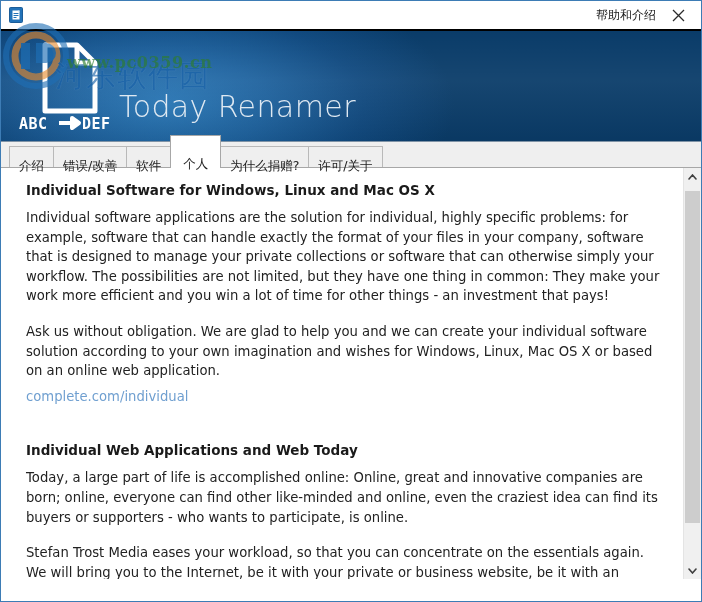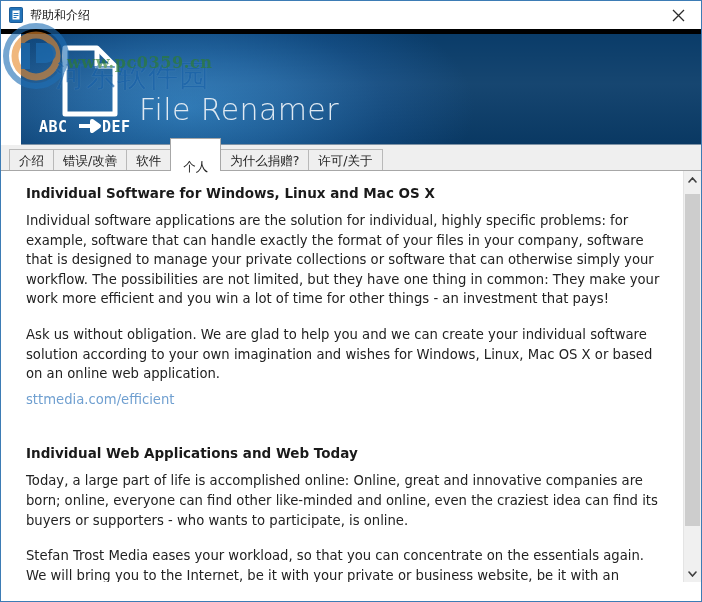--- a/index.html
+++ b/index.html
@@ -23,24 +23,25 @@
     border: 1px solid #3d7cb5;
     background: #ffffff;
     overflow: hidden;
   }
 
   
   #titlebar {
     position: relative;
     height: 28px;
     background: #ffffff;
-    border-bottom: 5px solid #000000;
+    border-bottom: 2px solid #000000;
     display: flex;
     align-items: center;
     z-index: 5;
+    text-align: right;
   }
   #title-icon {
     width: 16px;
     height: 16px;
     margin-left: 7px;
     margin-right: 6px;
     flex: 0 0 auto;
     position: relative;
   }
   #title-icon svg { display: block; }
@@ -73,21 +74,20 @@
       linear-gradient(to bottom,
         rgba(255,255,255,0.00) 0%,
         rgba(255,255,255,0.05) 45%,
         rgba(0,0,0,0.06) 100%),
       radial-gradient(ellipse 320px 150px at 165px 74px,
         #2b79b8 0%,
         #1f639f 32%,
         #114a80 62%,
         #0a3c69 90%);
     border-bottom: 1px solid #7f93a6;
-    margin-left: 20px;
   }
   #header-logo {
     position: absolute;
     left: 14px;
     top: 10px;
     width: 110px;
     height: 94px;
   }
   #header-logo svg { display: block; }
   #header-title {
@@ -155,21 +155,21 @@
     border-bottom: 1px solid #a7a7a7;
     display: flex;
     align-items: flex-end;
     padding-left: 8px;
     box-sizing: border-box;
     z-index: 4;
   }
   .tab {
     height: 21px;
     line-height: 21px;
-    padding: 0 9px;
+    padding: 8px 9px;
     font-size: 12.5px;
     color: #1d1d1d;
     background: #efefef;
     border: 1px solid #b9b9b9;
     border-bottom: none;
     margin-right: -1px;
     box-sizing: border-box;
     white-space: nowrap;
     cursor: default;
     font-family: "DejaVu Sans", "Liberation Sans", sans-serif;
@@ -288,21 +288,21 @@
   <div id="header">
     <span id="header-logo">
       <svg width="110" height="94" viewBox="0 0 110 94">
         <path d="M30 4 h32 l18 18 v48 h-50 z" fill="none" stroke="#ffffff" stroke-width="5" stroke-linejoin="round"></path>
         <path d="M62 4 v18 h18" fill="none" stroke="#ffffff" stroke-width="5" stroke-linejoin="round"></path>
         <text x="4" y="88" font-family="DejaVu Sans Mono, Liberation Mono, monospace" font-size="15" font-weight="bold" fill="#ffffff" letter-spacing="0.5">ABC</text>
         <path d="M44 82 h16 M57 77 l7 5 l-7 5 z" stroke="#ffffff" stroke-width="4" fill="#ffffff" stroke-linejoin="round"></path>
         <text x="67" y="88" font-family="DejaVu Sans Mono, Liberation Mono, monospace" font-size="15" font-weight="bold" fill="#ffffff" letter-spacing="0.5">DEF</text>
       </svg>
     </span>
-    <div id="header-title">File Renamer</div>
+    <div id="header-title">Today Renamer</div>
   </div>
 
   <div id="watermark">
     <span id="wm-circle">
       <svg width="66" height="66" viewBox="0 0 66 66">
         <circle cx="33" cy="33" r="30" fill="none" stroke="#1e6fb5" stroke-width="6" opacity="0.85"></circle>
         <circle cx="33" cy="33" r="21" fill="none" stroke="#e8892b" stroke-width="7" opacity="0.85"></circle>
         <path d="M18 20 h9 v26 h-9z" fill="#1e6fb5" opacity="0.9"></path>
         <path d="M33 20 h10 a10 10 0 0 1 0 20 h-10z" fill="#1e6fb5" opacity="0.9"></path>
       </svg>
@@ -318,21 +318,21 @@
     <div class="tab active">个人</div>
     <div class="tab">为什么捐赠?</div>
     <div class="tab">许可/关于</div>
   </div>
 
   <div id="content-wrap">
     <div id="content">
       <h2 class="sec">Individual Software for Windows, Linux and Mac OS X</h2>
       <p class="body">Individual software applications are the solution for individual, highly specific problems: for example, software that can handle exactly the format of your files in your company, software that is designed to manage your private collections or software that can otherwise simply your workflow. The possibilities are not limited, but they have one thing in common: They make your work more efficient and you win a lot of time for other things - an investment that pays!</p>
       <p class="body tight">Ask us without obligation. We are glad to help you and we can create your individual software solution according to your own imagination and wishes for Windows, Linux, Mac OS X or based on an online web application.</p>
-      <a class="link" href="#">sttmedia.com/efficient</a>
+      <a class="link" href="#">complete.com/individual</a>
 
       <h2 class="sec spaced">Individual Web Applications and Web Today</h2>
       <p class="body">Today, a large part of life is accomplished online: Online, great and innovative companies are born; online, everyone can find other like-minded and online, even the craziest idea can find its buyers or supporters - who wants to participate, is online.</p>
       <p class="body tight">Stefan Trost Media eases your workload, so that you can concentrate on the essentials again. We will bring you to the Internet, be it with your private or business website, be it with an improvement of your old homepage or with developing a complete new web application with database and high functionality. Ask us. It is our pleasure to help you.</p>
       
 
       
     </div>
 
     <div id="scrollbar">

